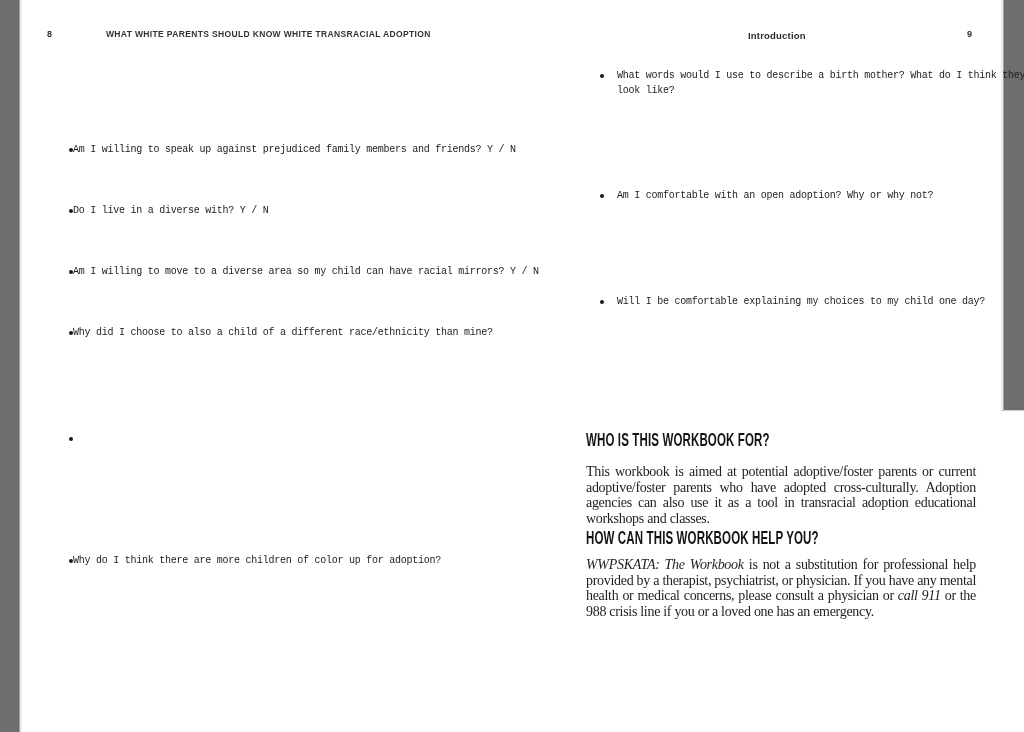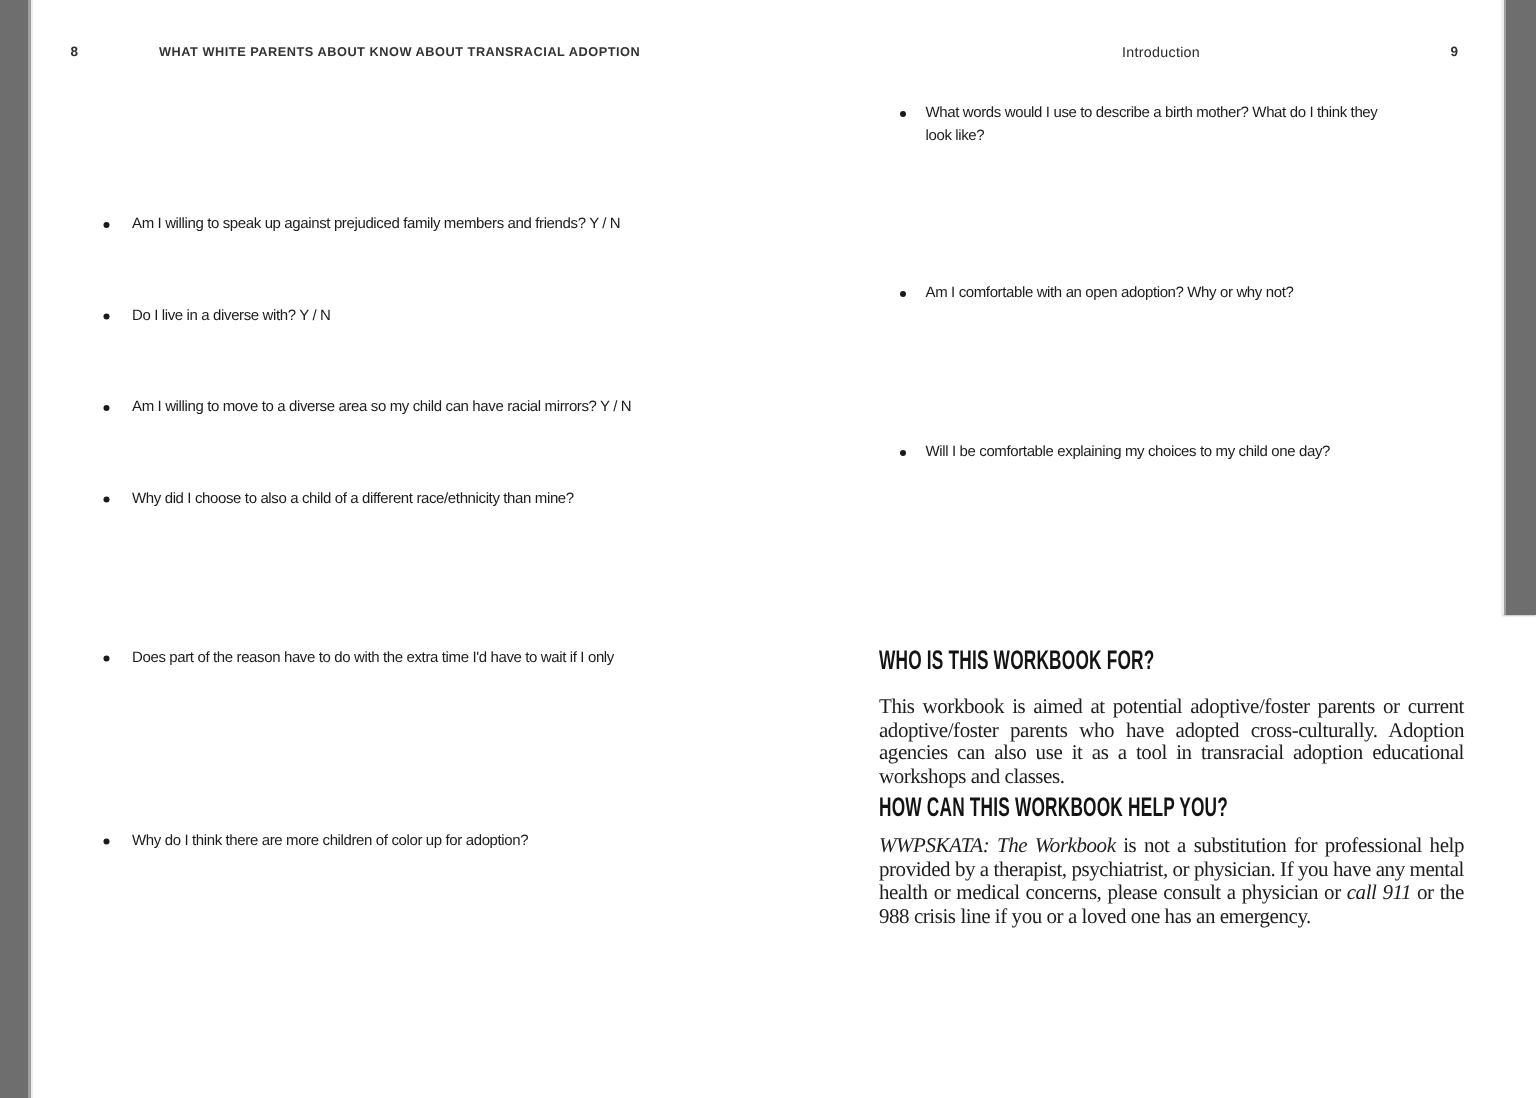--- a/index.html
+++ b/index.html
@@ -14,30 +14,30 @@
   }
   .strip-right{
     position:absolute;left:1001px;top:0;width:23px;height:410px;
     background:linear-gradient(90deg,#ededed 0 1.5px,#9f9f9f 1.5px 3px,#6e6e6e 3px 100%);
     box-shadow:0 1px 1px rgba(0,0,0,.18);
   }
   .abs{position:absolute;}
   
   .folio{font-size:9px;font-weight:700;color:#2e2e2e;}
   .running{font-size:8.5px;font-weight:700;letter-spacing:.35px;color:#333333;}
-  .running-intro{font-size:9.5px;font-weight:400;letter-spacing:.2px;color:#2b2b2b;}
+  .running-intro{font-size:9.5px;font-weight:700;letter-spacing:.2px;color:#2b2b2b;}
   
   .bullet{display:flex;color:#1c1c1c;}
   .bullet .dot{
     width:4px;height:4px;border-radius:50%;background:#1a1a1a;
     flex:0 0 4px;margin-top:5.5px;
   }
   .bullet .lines{font-size:10px;line-height:15px;letter-spacing:-0.25px;}
-  .bullet .bl{white-space:nowrap;}
-  .lp .lines{margin-left:15px;}
+  .bullet .bl{white-space:nowrap;font-family:Liberation Mono, monospace;}
+  .lp .lines{}
   .rp .lines{margin-left:13px;}
   
   .secheading{
     font-size:18px;line-height:18px;font-weight:700;color:#141414;
     white-space:nowrap;transform:scaleX(.64);transform-origin:left center;
     letter-spacing:.2px;
   }
   
   .serifpara{
     width:390px;font-family:"Liberation Serif",serif;font-size:14px;
@@ -48,21 +48,21 @@
 </head>
 <body>
 
 <div class="canvas">
 
   <div class="strip-left"></div>
   <div class="strip-right"></div>
 
   <section>
     <span class="abs folio" style="left:47px;top:29px">8</span>
-    <span class="abs running" style="left:106px;top:29px">WHAT WHITE PARENTS ABOUT KNOW ABOUT TRANSRACIAL ADOPTION</span>
+    <span class="abs running" style="left:106px;top:29px">WHAT WHITE PARENTS SHOULD KNOW WHITE TRANSRACIAL ADOPTION</span>
 
     <div class="abs bullet lp" style="left:69px;top:142px">
       <span class="dot"></span>
       <div class="lines">
           <div class="bl">Am I willing to speak up against prejudiced family members and friends? Y / N</div>
         </div>
     </div>
 
     <div class="abs bullet lp" style="left:69px;top:203px">
       <span class="dot"></span>
@@ -81,21 +81,20 @@
     <div class="abs bullet lp" style="left:69px;top:325px">
       <span class="dot"></span>
       <div class="lines">
           <div class="bl">Why did I choose to also a child of a different race/ethnicity than mine?</div>
         </div>
     </div>
 
     <div class="abs bullet lp" style="left:69px;top:431px">
       <span class="dot"></span>
       <div class="lines">
-        <div class="bl">Does part of the reason have to do with the extra time I'd have to wait if I only</div>
       </div>
     </div>
 
     <div class="abs bullet lp" style="left:69px;top:553px">
       <span class="dot"></span>
       <div class="lines">
           <div class="bl">Why do I think there are more children of color up for adoption?</div>
         </div>
     </div>
   </section>

